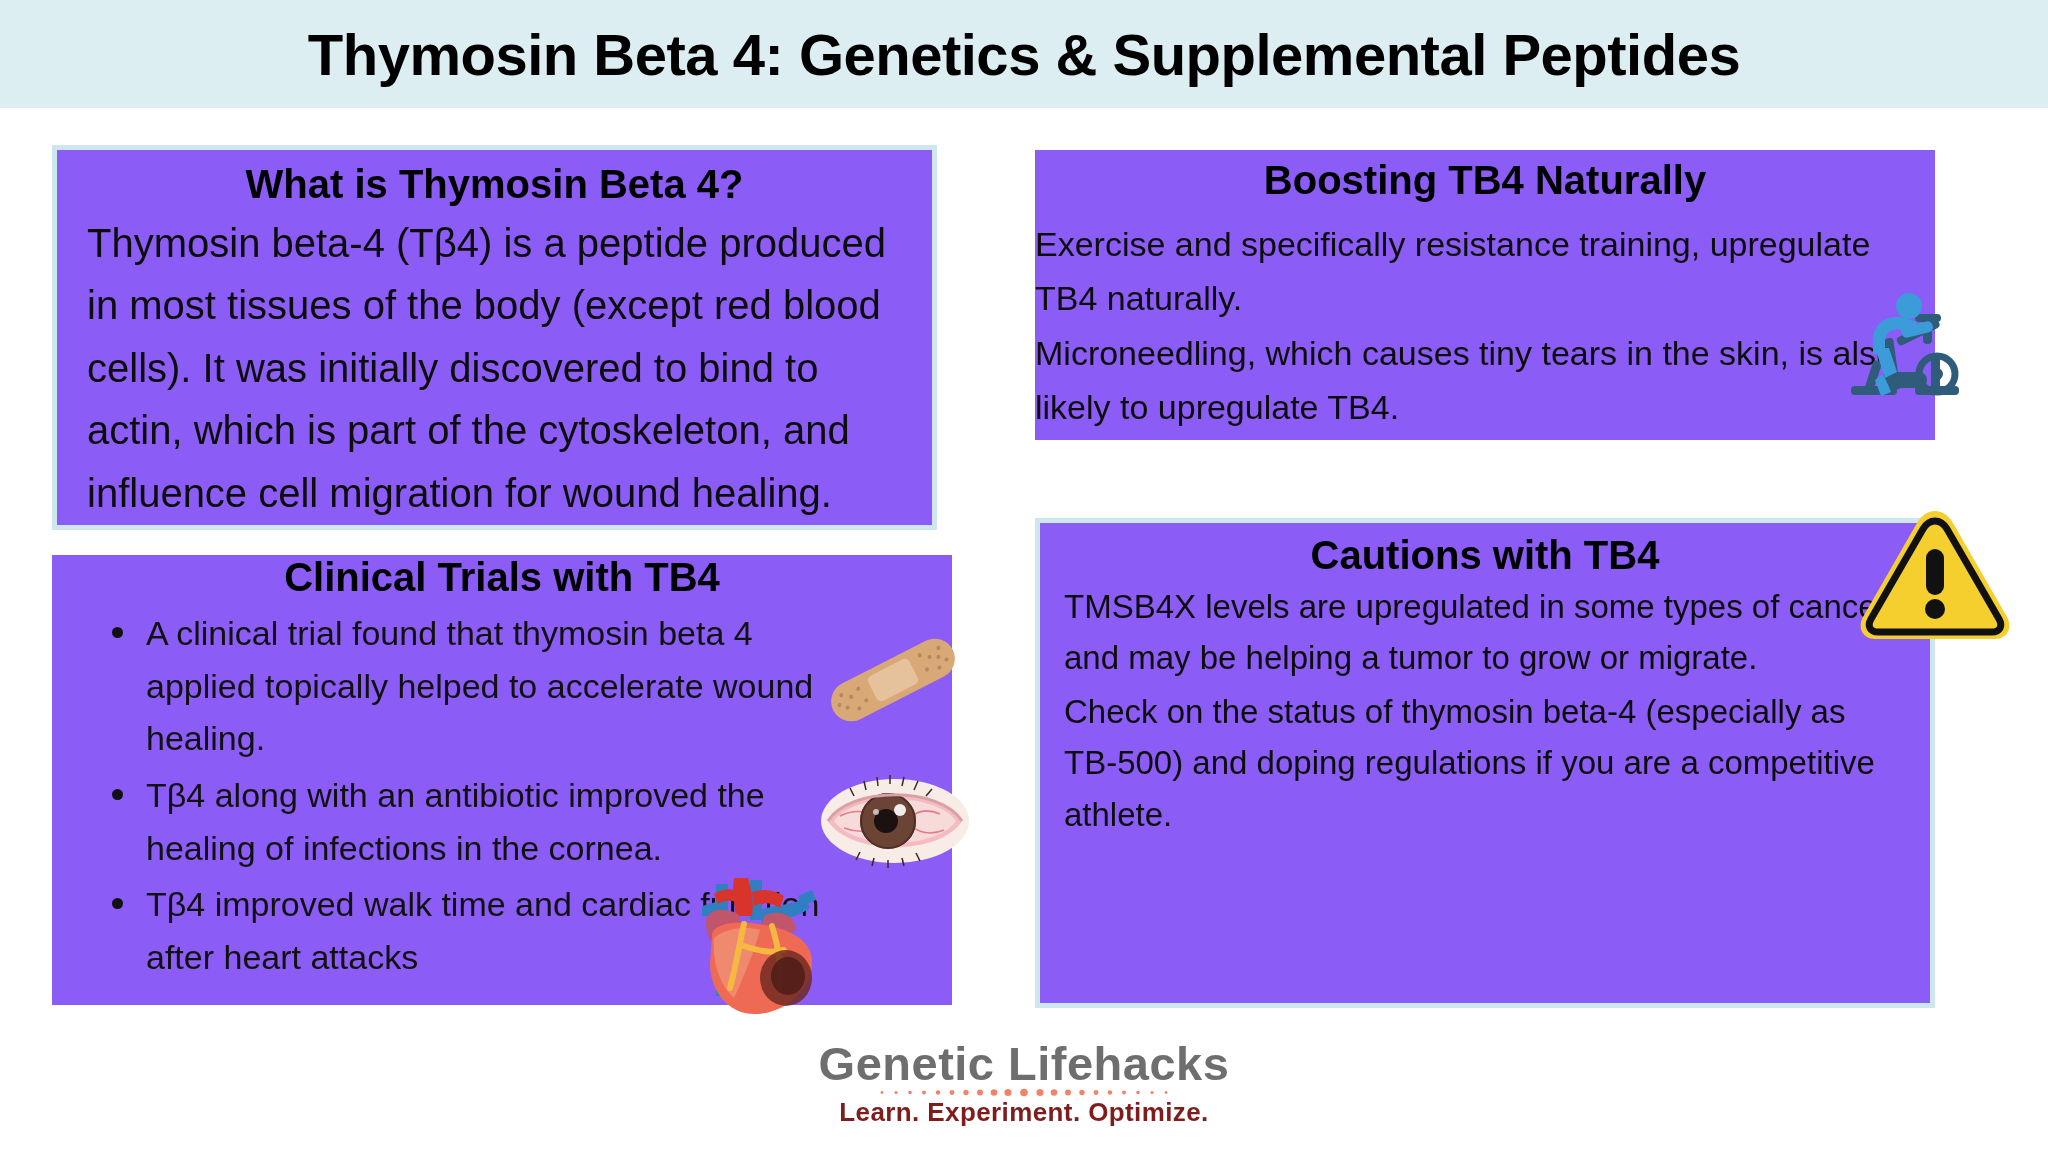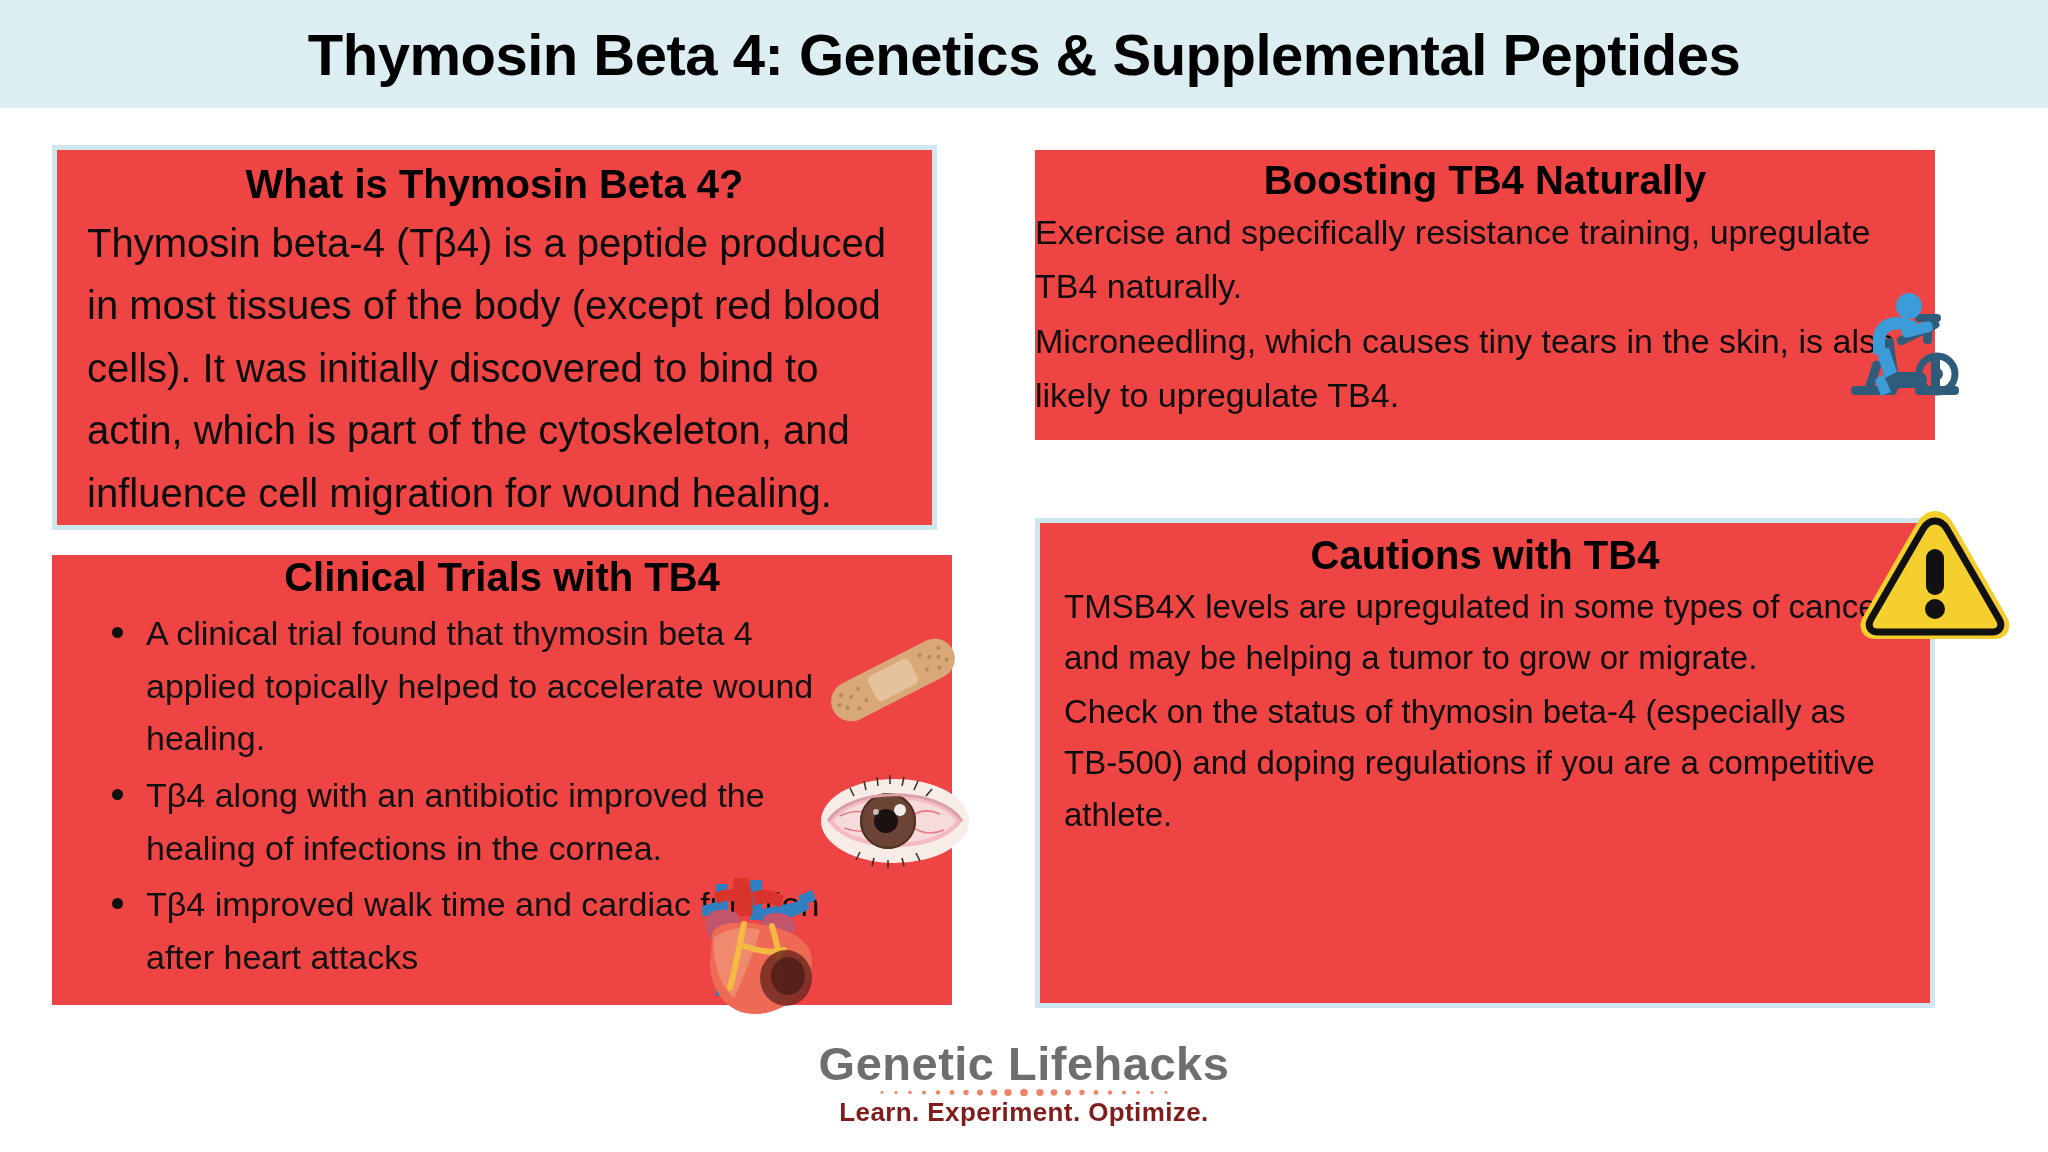--- a/index.html
+++ b/index.html
@@ -36,21 +36,21 @@
     font-weight: bold;
     letter-spacing: -0.5px;
     color: #000000;
     white-space: nowrap;
   }
 
   
   .panel {
     position: absolute;
     box-sizing: border-box;
-    background: #ef4444;
+    background: #8b5cf6;
   }
   .panel.bordered {
     border: 5px solid #cee6ee;
   }
   .panel-title {
     text-align: center;
     font-size: 40px;
     font-weight: bold;
     color: #000000;
     line-height: 1.1;
@@ -75,21 +75,21 @@
   }
   #box-what-is .panel-title { margin-bottom: 6px; }
   #box-what-is .panel-body { font-size: 40px; line-height: 1.56; }
 
   
   #box-boosting {
     left: 1035px; top: 150px;
     width: 900px; height: 290px;
     padding: 8px 0 0 0;
   }
-  #box-boosting .panel-title { margin-bottom: 4px; }
+  #box-boosting .panel-title { margin-bottom: 16px; }
   #box-boosting .panel-body { font-size: 34px; line-height: 1.58; position: relative; z-index: 2;}
 
   
   #box-clinical {
     left: 52px; top: 555px;
     width: 900px; height: 450px;
     padding: 0;
   }
   #box-clinical .panel-title { margin-bottom: 8px; }
   #box-clinical ul {

